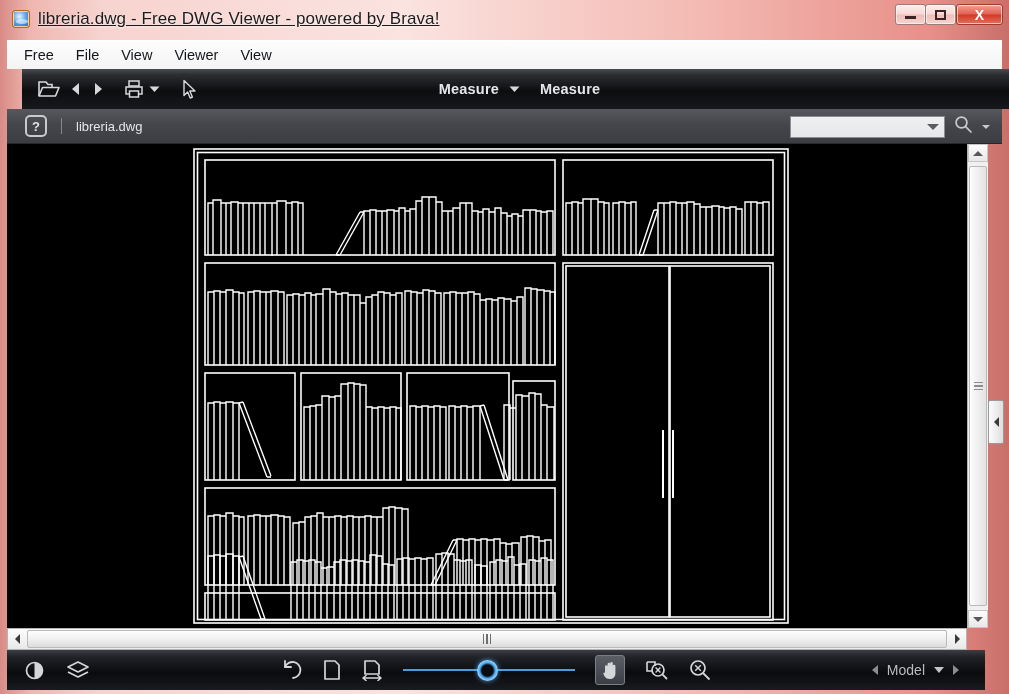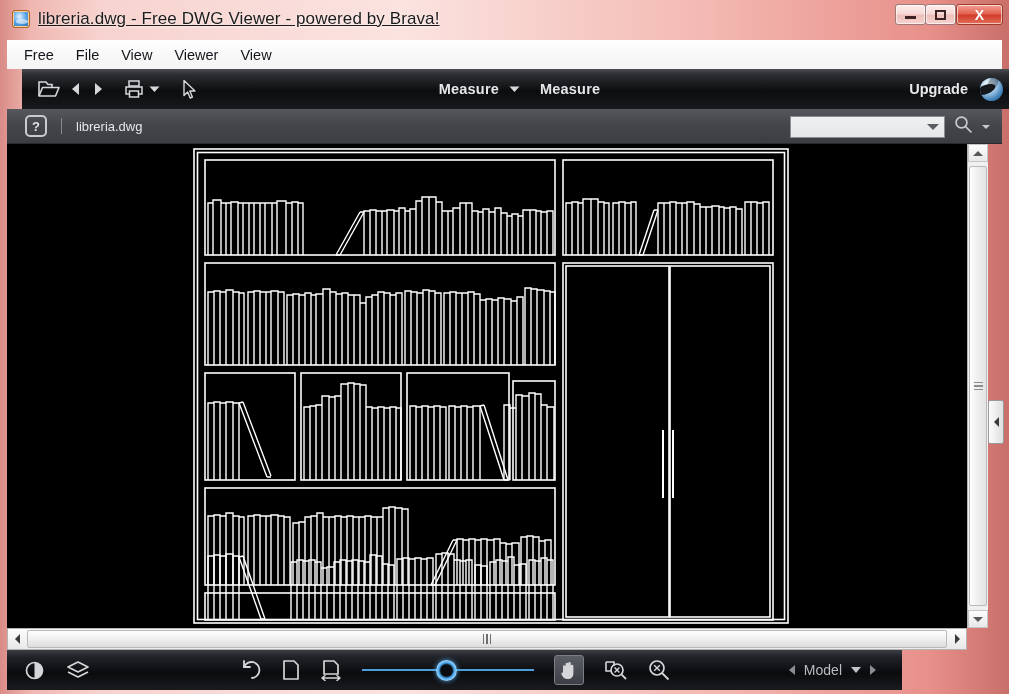--- a/index.html
+++ b/index.html
@@ -217,21 +217,21 @@
     position: absolute; left: 1px; right: 1px; top: 1px; bottom: 1px;
     background: linear-gradient(to bottom, #fefefe 0%, #f2f2f2 45%, #dcdcdc 100%);
     border: 1px solid #b9b9b9; border-radius: 2px;
     display: flex; align-items: center; justify-content: center;
   }
   .grip-v { display: flex; gap: 2px; }
   .grip-v i { display: block; width: 1.5px; height: 10px; background: #6e6e6e; }
 
   
   .statusbar {
-    position: absolute; left: 7px; top: 650px; width: 895px; height: 40px;
+    position: absolute; left: 7px; top: 650px; width: 978px; height: 40px;
     background: linear-gradient(to bottom, #3c3e43 0%, #202227 18%, #0a0b0d 58%, #1a1b1f 100%);
     display: flex; align-items: center;
   }
   .sb-icon { color: #d4d6d9; display: inline-flex; align-items: center; justify-content: center; }
   .sb-left { display: flex; align-items: center; gap: 22px; margin-left: 18px; }
   .sb-center {
     position: absolute; left: 0; right: 0; top: 0; height: 40px;
     display: flex; align-items: center; justify-content: center; gap: 20px;
     pointer-events: none;
   }
@@ -326,24 +326,20 @@
     <div class="tb-center">
       <span class="tb-label">Measure</span>
       <span class="tb-icon" style="margin:0 14px 0 4px">
         <svg width="11" height="8" viewBox="0 0 11 8">
             <path d="M0.5 1.5h10L5.5 7z" fill="#d6d8db"></path>
           </svg>
       </span>
       <span class="tb-label">Measure</span>
     </div>
 
-    <div class="tb-right">
-      <span class="upgrade-text">Upgrade</span>
-      <span class="brava-logo"></span>
-    </div>
   </div>
 
   <div class="docbar">
     <div class="help-btn">?</div>
     <div class="docbar-sep"></div>
     <div class="doc-name">libreria.dwg</div>
 
     <div class="search-wrap">
       <div class="search-box">
         <input type="text" placeholder="" style="">

